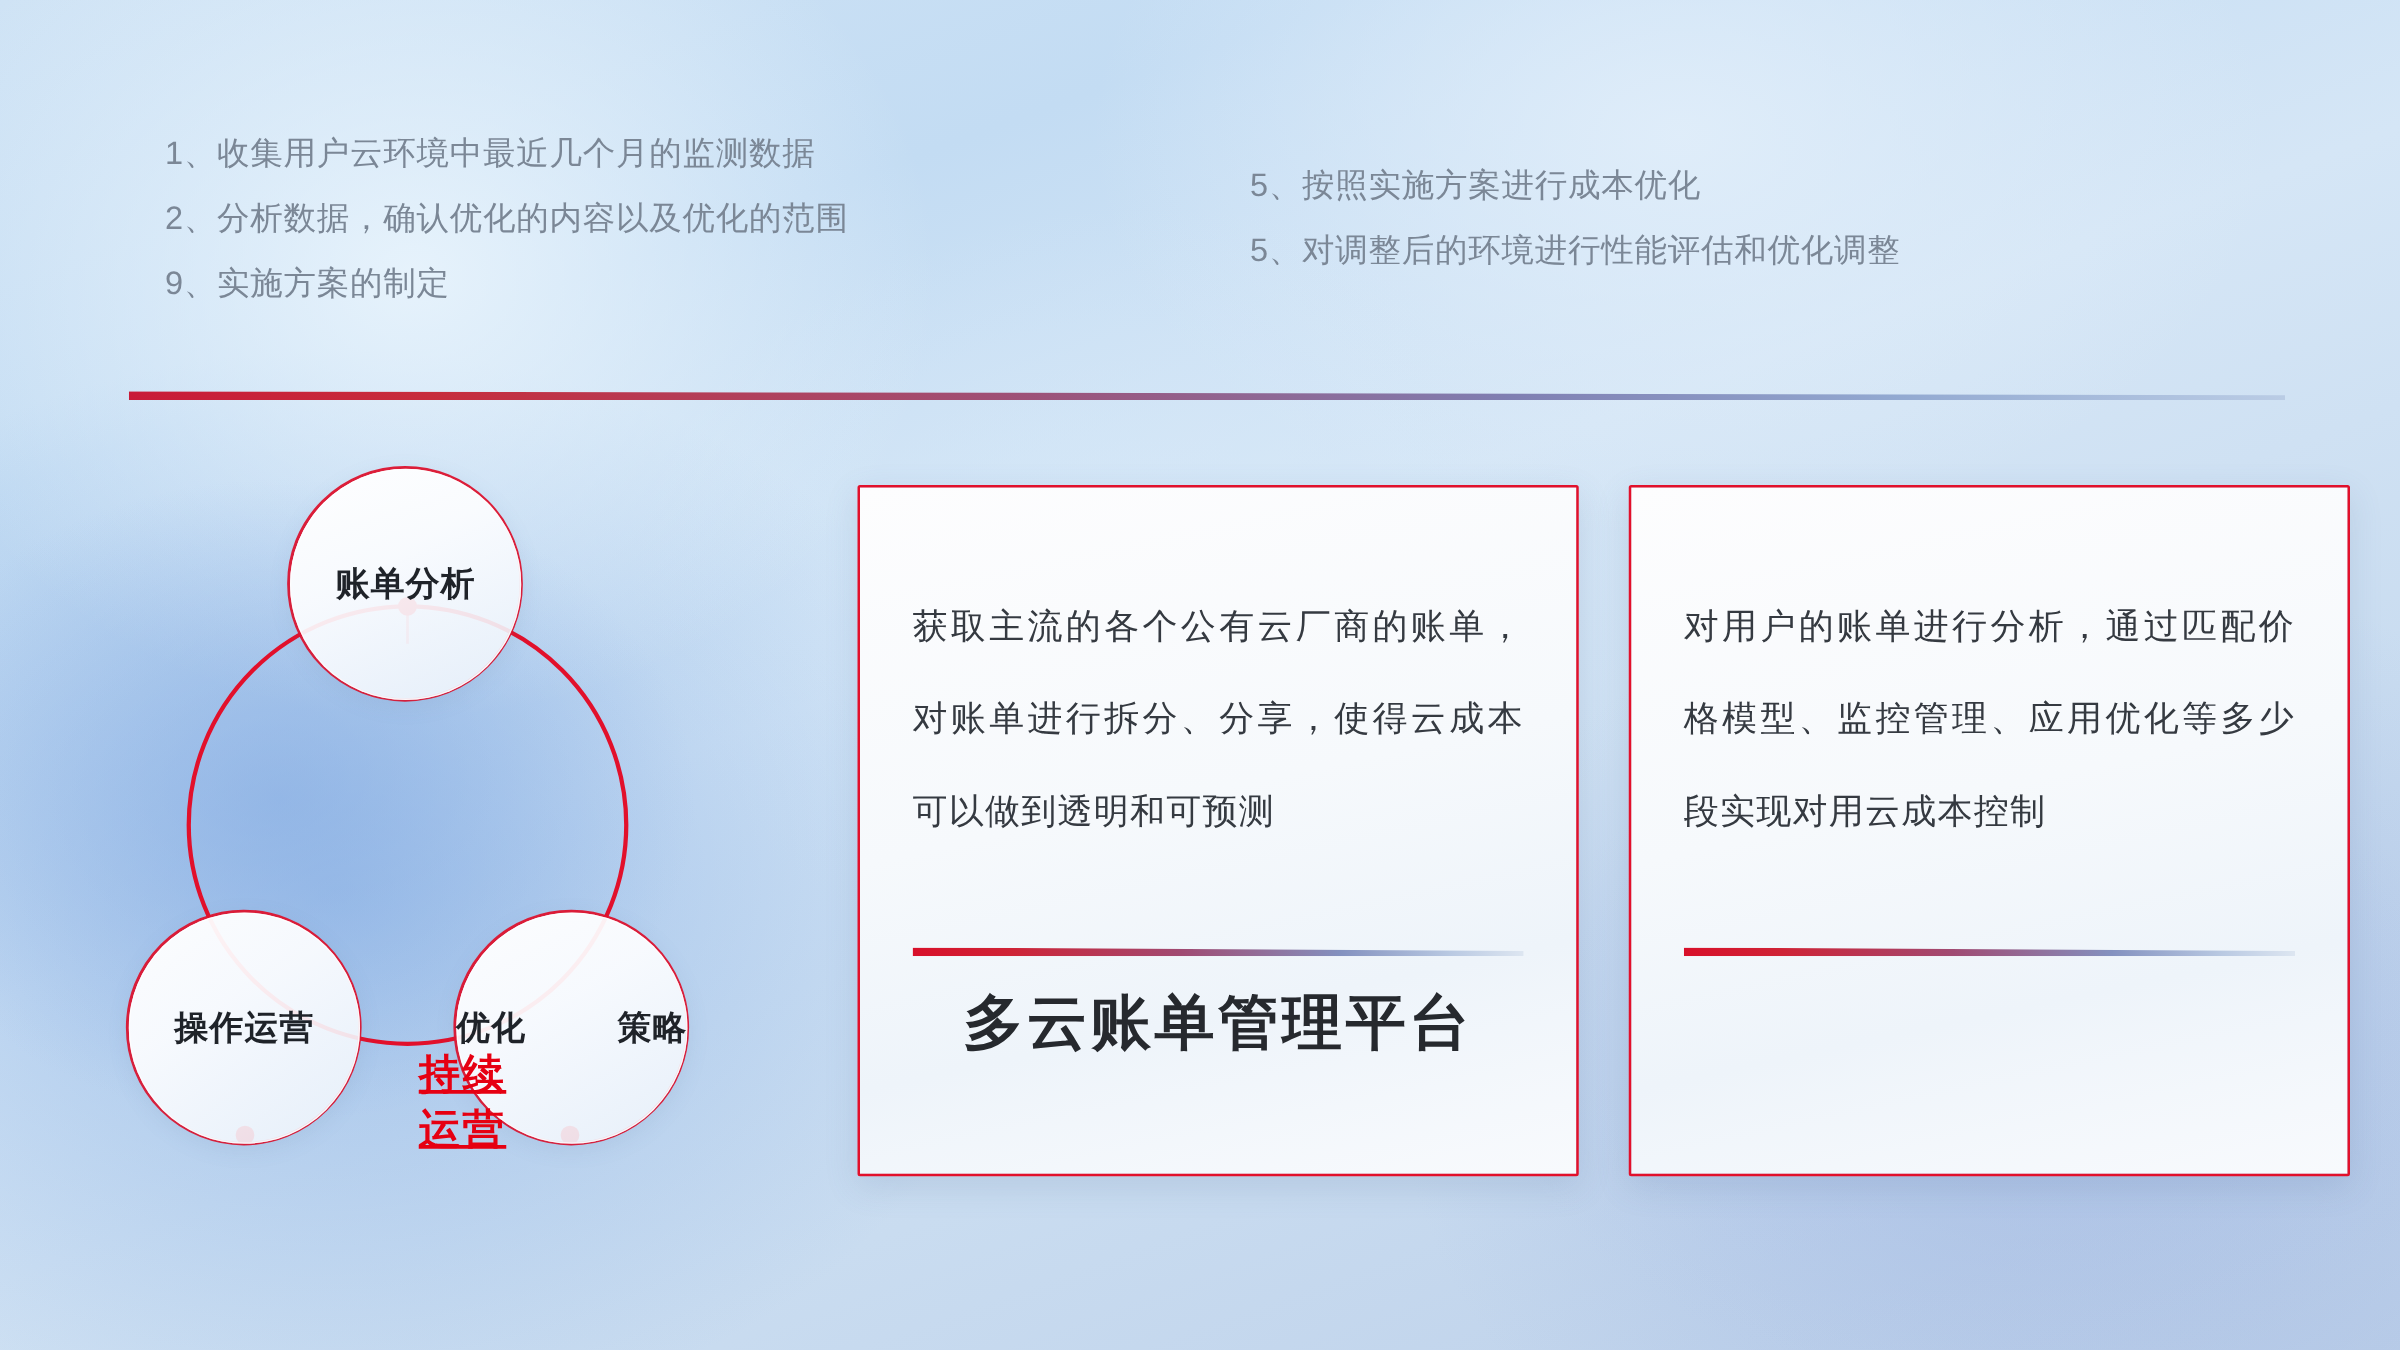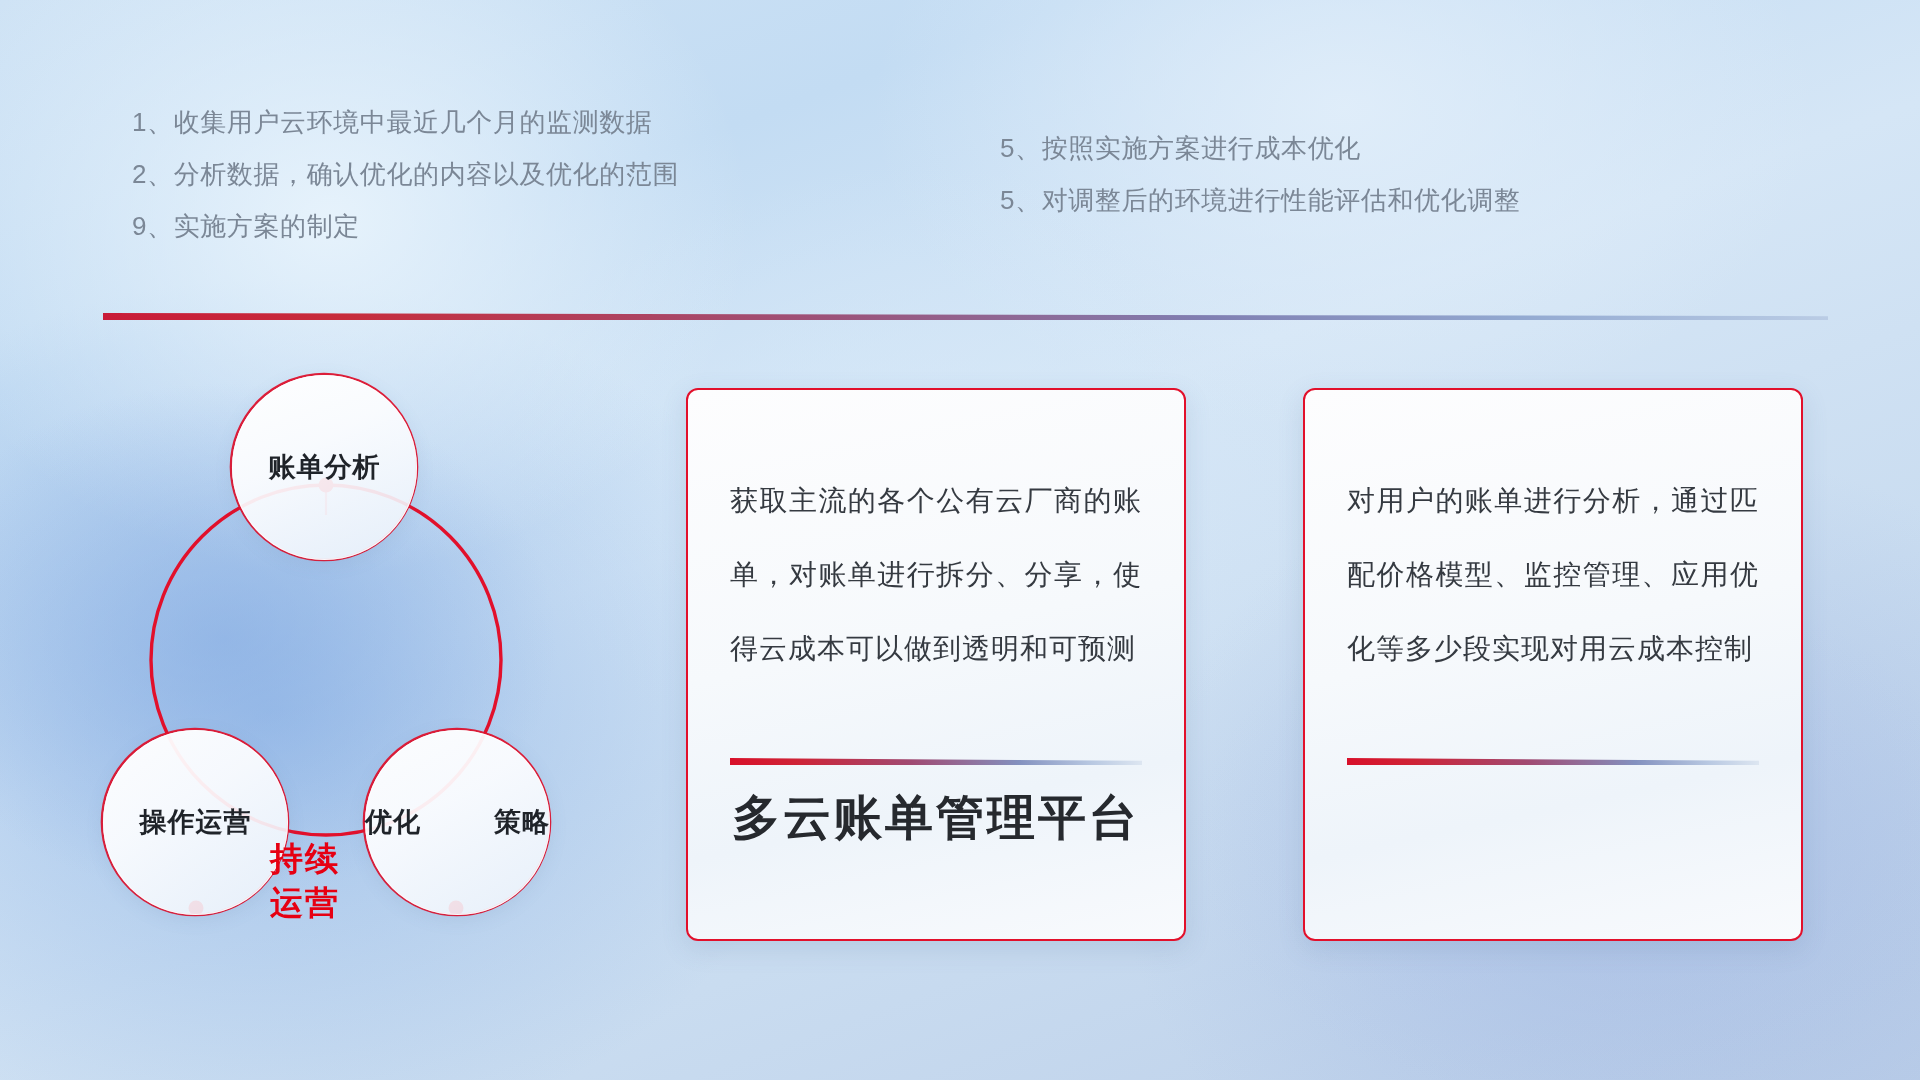--- a/index.html
+++ b/index.html
@@ -69,35 +69,36 @@
     color:#1f2329;
     font-size:27px; font-weight:700; line-height:1.28;
     letter-spacing:1px;
   }
   .bubble.top   { left:137px; top:20px;  width:185px; height:185px; }
   .bubble.bl    { left:8px;   top:375px; width:185px; height:185px; }
   .bubble.br    { left:270px; top:375px; width:185px; height:185px;justify-content:space-between; }
   .bubble span { display:block; text-align:center; }
   .center-label {
     position:absolute; left:175px; top:590px;
-    width:200px; text-align:left;
+    width:200px; text-align:center;
     color:#e60012; font-size:33px; font-weight:800; line-height:1.32;
     letter-spacing:2px;
     transform:translateY(-108px);
+    text-decoration:underline;
   }
   .center-label span { display:block; }
 
   
   .card {
     position:absolute;
     top:388px;
-    width:500px;
+    width:577px;
     height:553px;
     border:2px solid #e2102b;
-    border-radius:12px;
+    border-radius:2px;
     background:linear-gradient(168deg,#fdfdfe 0%, #f6f9fc 45%, #eef4fa 72%, #f8fafd 100%);
     box-shadow:0 8px 26px rgba(80,110,155,0.16);
     overflow:hidden;
   }
   .card.one { left:686px; }
   .card.two { left:1303px; }
   .card-body {
     padding:74px 42px 0 42px;
     color:#353a41;
     font-size:28px;

